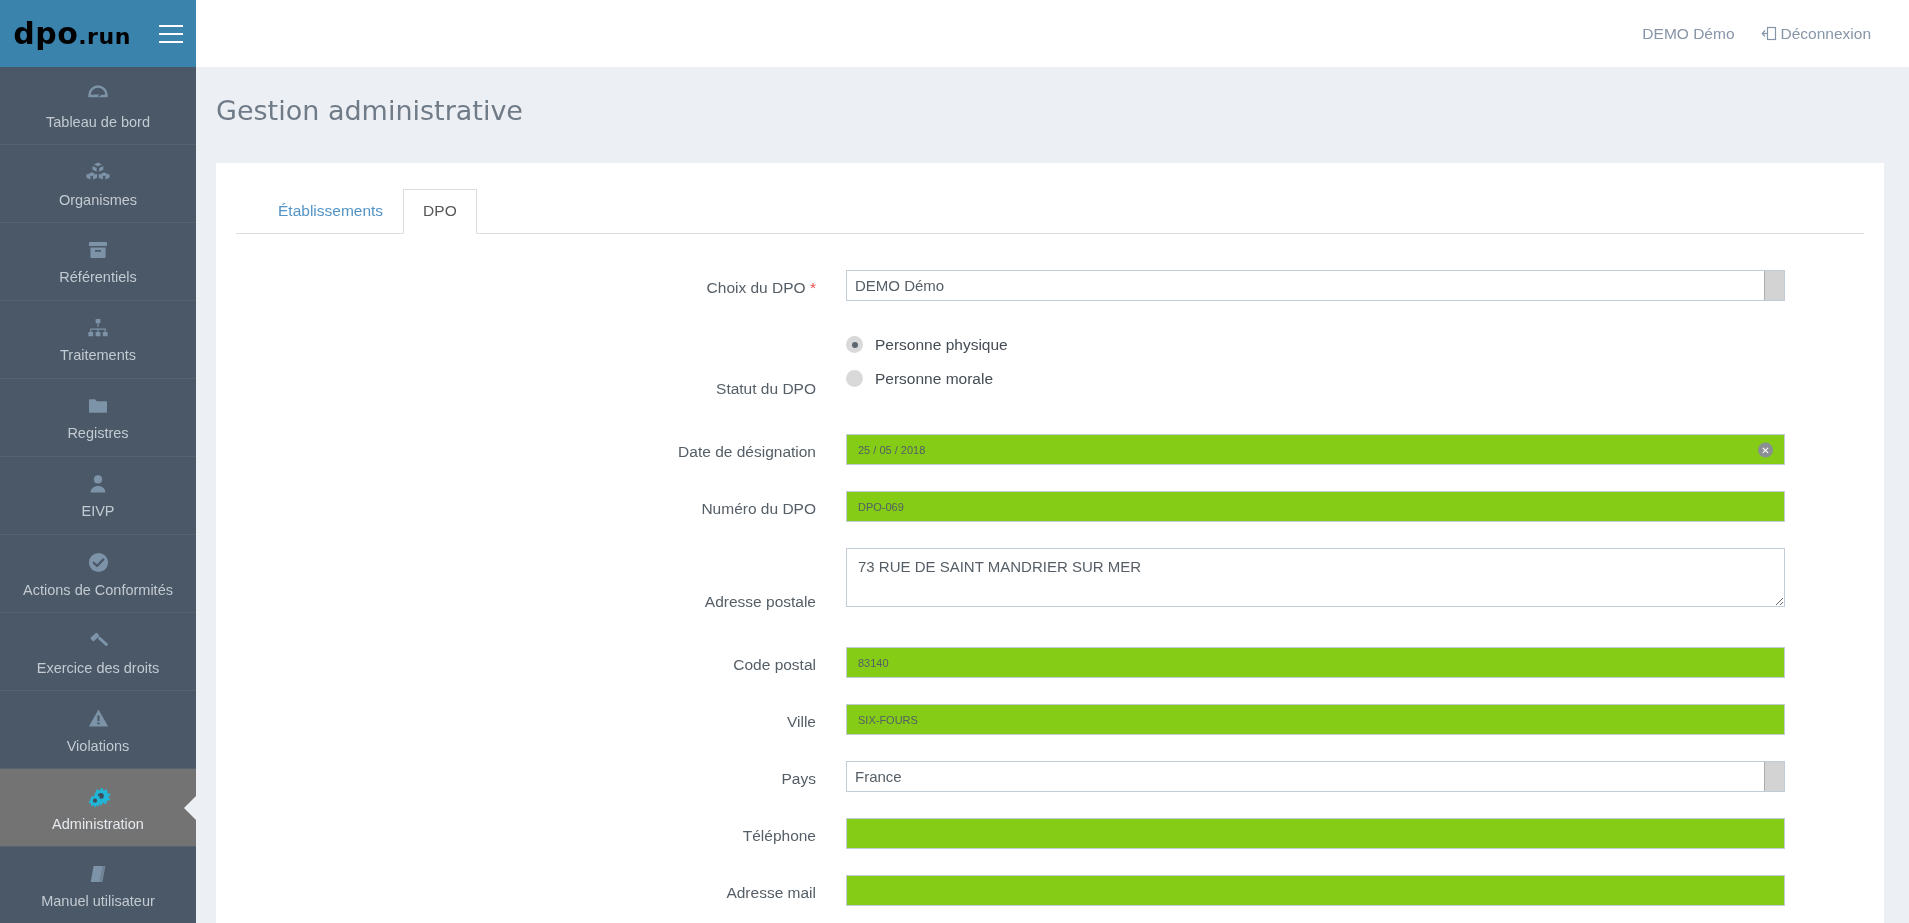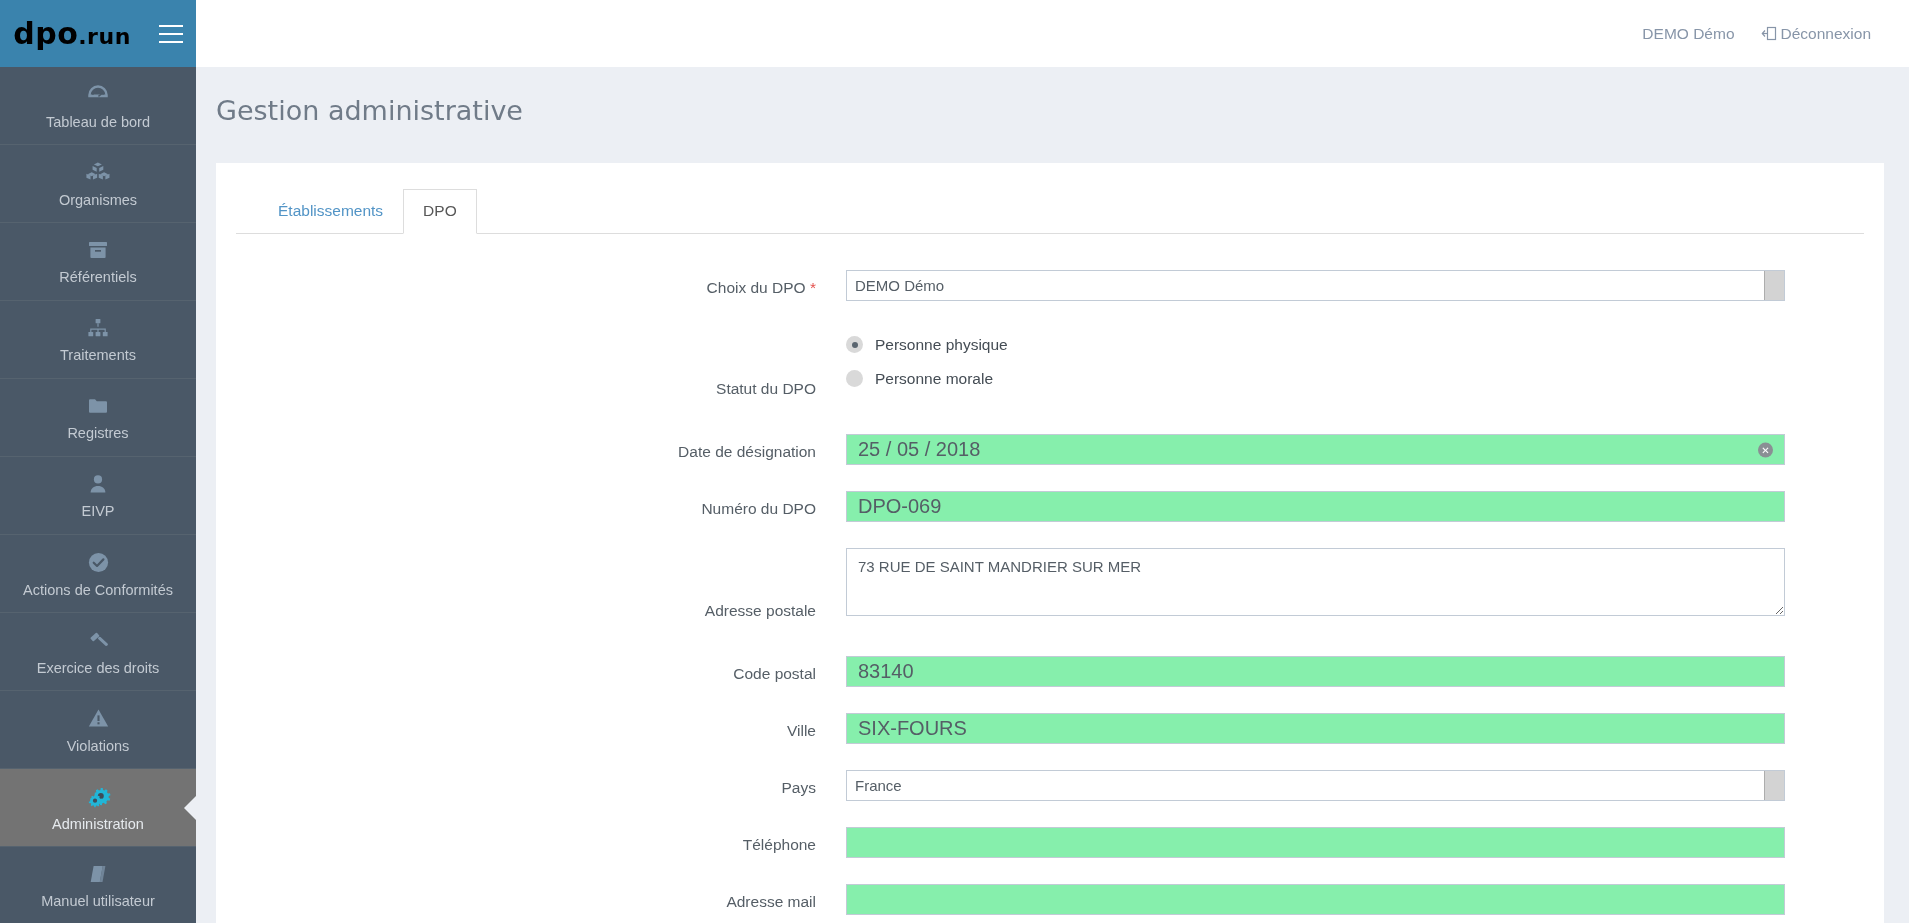--- a/index.html
+++ b/index.html
@@ -126,22 +126,22 @@
     width: 630px; flex: none;
     text-align: right; padding-right: 30px; padding-top: 9px;
     font-size: 15.5px; color: #555e66;
   }
   .flabel .req { color: #e4504d; }
   .fctl { flex: 1; padding-right: 95px; }
 
   .inp {
     width: 100%; height: 31px;
     border: 1px solid #c2cbd6;
-    background: #86efac;
-    font-size: 20px; color: #555e66;
+    background: #84cc16;
+    font-size: 11px; color: #555e66;
     padding: 2px 11px;
     font-family: "Liberation Sans", sans-serif;
     outline: none;
   }
   .sel {
     width: 100%; height: 31px;
     border: 1px solid #c2cbd6;
     background: #ffffff;
     font-size: 15px; color: #555e66;
     padding: 2px 8px;
@@ -184,21 +184,21 @@
   .datewrap { position: relative; }
   .datewrap .clearbtn {
     position: absolute; right: 12px; top: 50%; transform: translateY(-50%);
     width: 15px; height: 15px; border-radius: 50%;
     background: #8a8f94; color: #fff;
     font-size: 10px; line-height: 15px; text-align: center;
     cursor: pointer; font-family: "DejaVu Sans", sans-serif;
   }
 
   .ta {
-    width: 100%; height: 68px;
+    width: 100%; height: 59px;
     border: 1px solid #c2cbd6;
     background: #ffffff;
     font-size: 15px; color: #555e66;
     padding: 8px 11px;
     font-family: "Liberation Sans", sans-serif;
     resize: vertical; outline: none;
     line-height: 1.3;
   }
 
   .gap-lg { margin-bottom: 36px; align-items: flex-end; }

